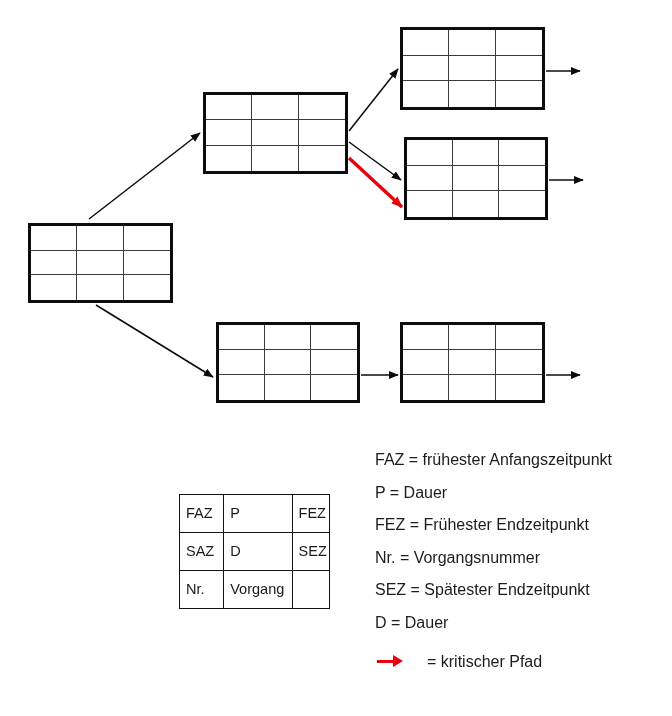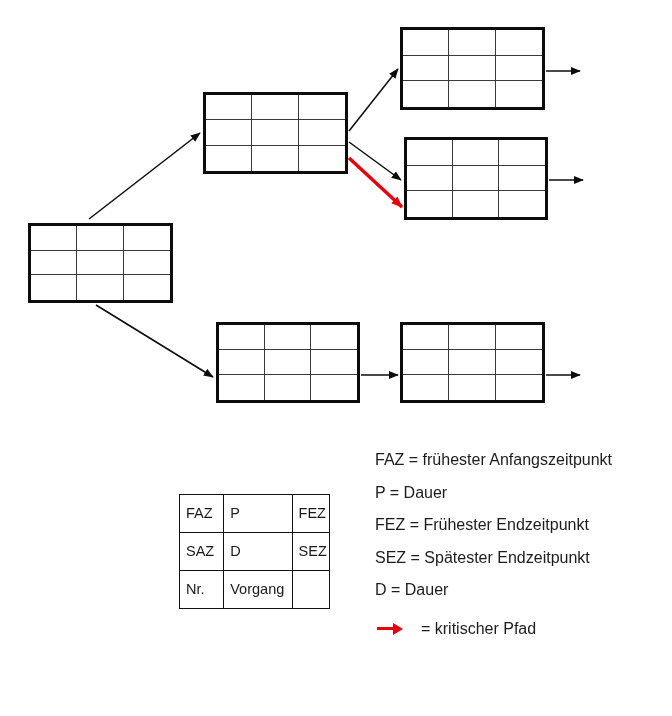--- a/index.html
+++ b/index.html
@@ -68,21 +68,21 @@
   .legend-line {
     font-size: 16px;
     color: #1c1c1c;
     height: 32.6px;
     line-height: 20px;
     white-space: nowrap;
   }
   .legend-line.with-arrow {
     display: flex;
     align-items: center;
-    gap: 3px;
+    gap: 9px;
   }
   .legend-arrow-glyph {
     display: inline-block;
     width: 34px;
     height: 14px;
     position: relative;
     flex: 0 0 auto;
   }
   .legend-arrow-glyph .shaft {
     position: absolute;
@@ -224,20 +224,21 @@
     <td class="col2">Vorgang</td>
     <td class="col3"></td>
   </tr>
 </tbody>
   </table>
 
 <div class="legend-list">
   <div class="legend-line">FAZ = frühester Anfangszeitpunkt</div>
   <div class="legend-line">P = Dauer</div>
   <div class="legend-line">FEZ = Frühester Endzeitpunkt</div>
+  <div class="legend-line">Nr. = Vorgangsnummer</div>
   <div class="legend-line">SEZ = Spätester Endzeitpunkt</div>
   <div class="legend-line">D = Dauer</div>
   <div class="legend-line with-arrow">
     <span class="legend-arrow-glyph">
       <span class="shaft"></span>
         <span class="head"></span>
     </span>
     <span class="legend-arrow-label">= kritischer Pfad</span>
   </div>
 </div>

